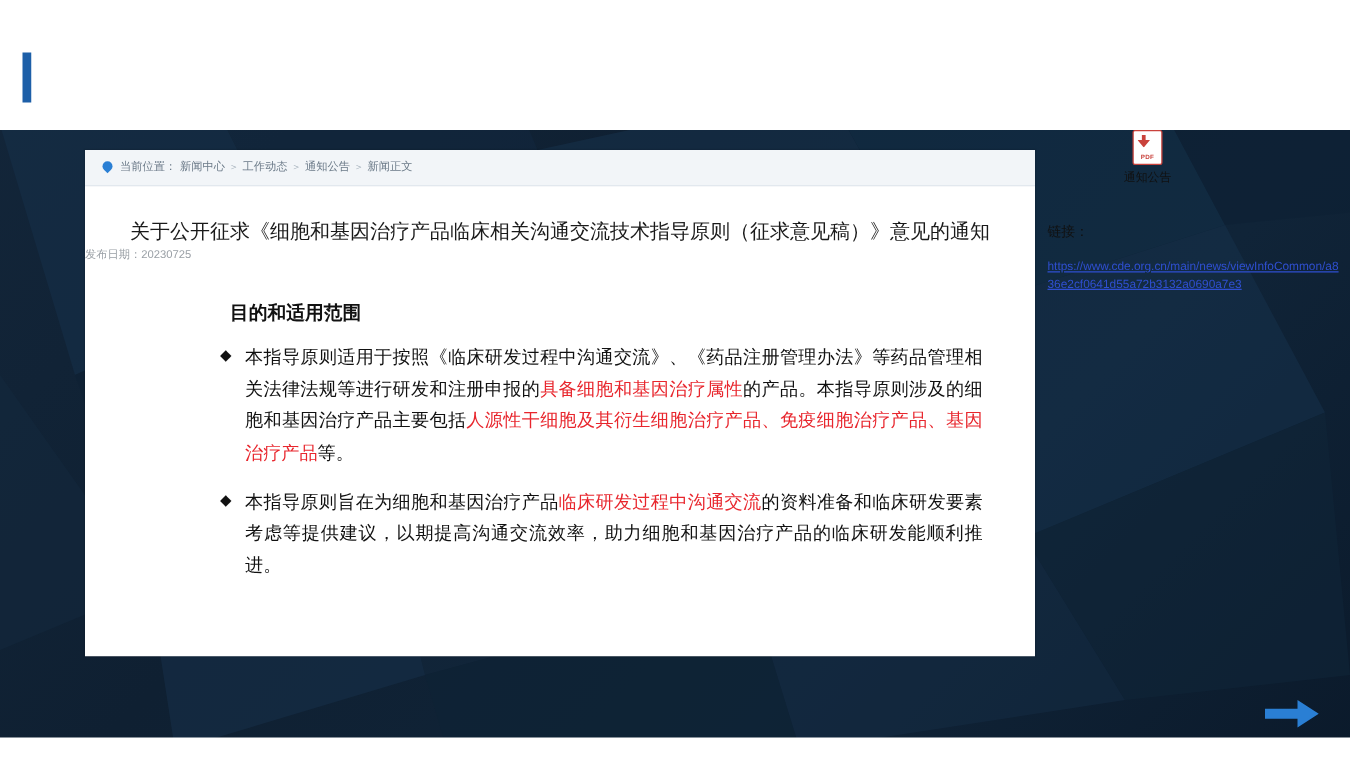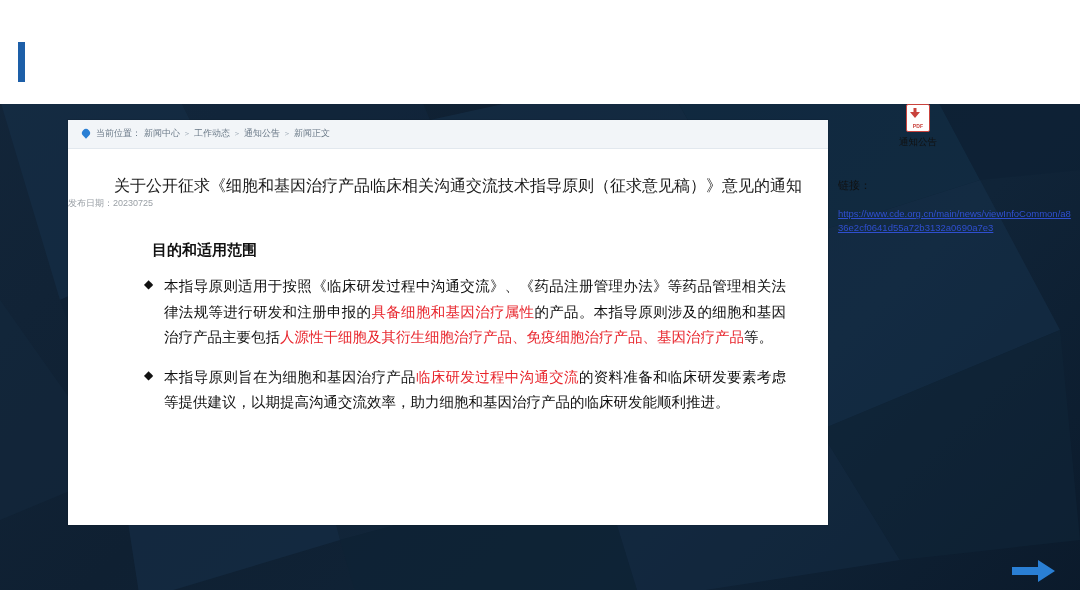--- a/index.html
+++ b/index.html
@@ -109,36 +109,37 @@
     width: 8px; height: 8px;
     background: #2a7fd4;
     border-radius: 50% 50% 50% 0;
     transform: rotate(-45deg);
   }
   .crumb-sep { color: #9aa7b3; font-size: 8px; }
   .doc-title {
     margin: 26px 26px 0 26px;
     font-size: 16px;
     color: #1a1a1a;
-    text-align: right;
+    text-align: center;
     line-height: 1.4;
   }
   .doc-date {
     margin-top: 0;
     text-align: left;
     font-size: 9px;
     color: #9aa0a6;
   }
   .doc-divider {
     margin: 12px 0 0 0;
     height: 1px;
     background: transparent;
   }
   .doc-body {
     padding: 18px 36px 0 36px;
+    margin-left: 32px;
   }
   .section-head {
     font-size: 15px;
     font-weight: bold;
     color: #111111;
     margin: 0 0 14px 48px;
   }
   .bullet-row {
     display: flex;
     align-items: flex-start;

